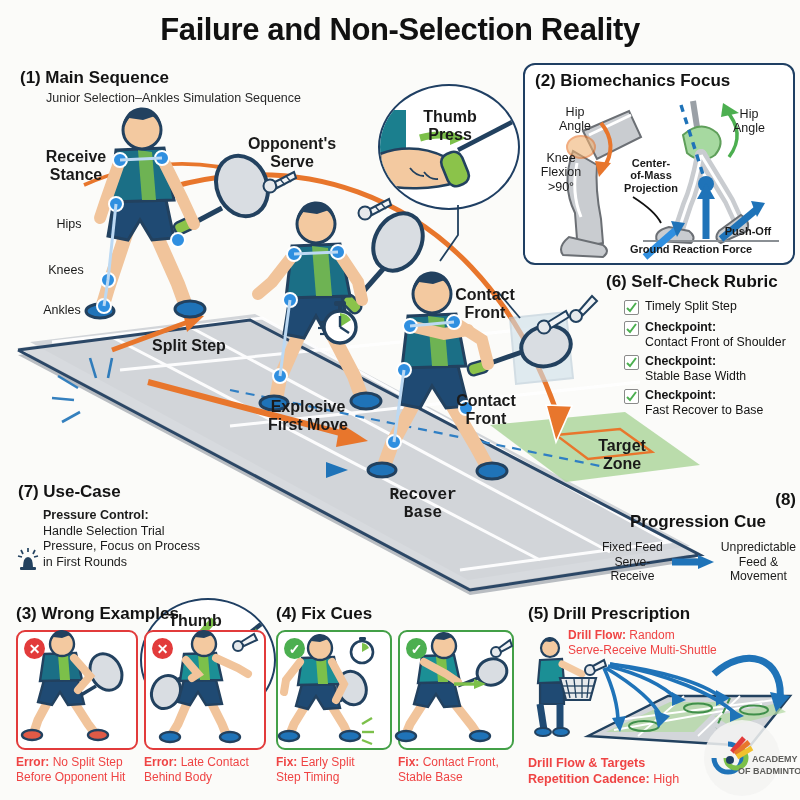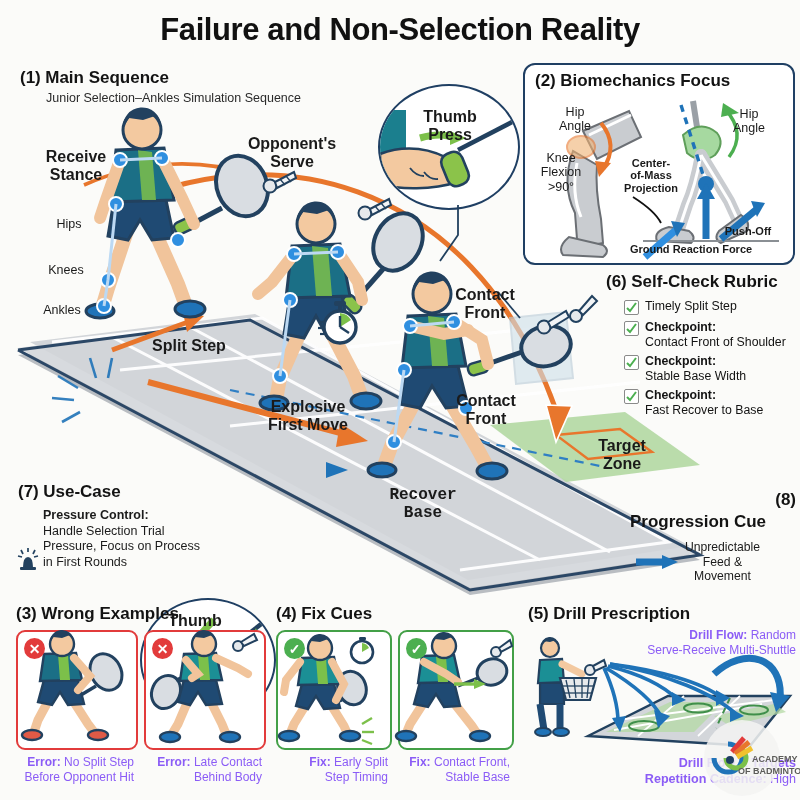--- a/index.html
+++ b/index.html
@@ -14,21 +14,21 @@
   #root{position:absolute;inset:0;width:800px;height:800px;}
   .abs{position:absolute;}
   .ttl{
     position:absolute;left:0;top:12px;width:800px;text-align:center;
     font-size:31px;font-weight:bold;letter-spacing:-0.4px;color:#111;
   }
   .sec-h{font-size:17px;font-weight:bold;color:#131313;white-space:nowrap;}
   .sec-sub{font-size:12.5px;color:#2a2a2a;white-space:nowrap;}
   .lbl{font-size:16px;font-weight:bold;color:#1a1a1a;text-align:center;line-height:1.12;}
   .lbl-reg{font-size:12.5px;color:#1a1a1a;text-align:center;line-height:1.15;}
-  .cap{font-size:12px;text-align:right;line-height:1.22;color:#8b5cf6;}
+  .cap{font-size:12px;text-align:left;line-height:1.22;color:#ef4444;}
   .cap b{font-weight:bold;}
   .panel{
     border:2px solid #1f3f63;border-radius:12px;background:#ffffff;
   }
   .card-red{border:2px solid #e23b3b;border-radius:9px;background:#fff;}
   .card-green{border:2px solid #43a047;border-radius:9px;background:#fff;}
   .badge{
     width:21px;height:21px;border-radius:50%;display:flex;align-items:center;
     justify-content:center;color:#fff;font-size:14px;font-weight:bold;
   }
@@ -484,20 +484,24 @@
     <div class="abs lbl" style="left:60px;top:78px;width:62px;">
       <div>Index</div>
       <div>Guide</div>
     </div>
   </div>
 
   <div class="abs" style="left:600px;top:490px;width:196px;text-align:center;">
     <div class="sec-h" style="text-align:right;">(8)</div>
     <div class="sec-h" style="text-align:center;margin-top:2px;">Progression Cue</div>
     <div style="display:flex;align-items:center;justify-content:center;gap:7px;margin-top:8px;">
+      <div style="font-size:12.2px;line-height:1.2;text-align:center;">
+        <div>Fixed Feed</div>
+        <div>Serve-Receive</div>
+      </div>
       <svg width="42" height="18" style="flex:0 0 auto;">
         <line x1="0" y1="9" x2="28" y2="9" stroke="#1f73b8" stroke-width="7"></line>
         <polygon points="26,2 42,9 26,16" fill="#1f73b8"></polygon>
       </svg>
       <div style="font-size:12.2px;line-height:1.2;text-align:center;">
         <div>Unpredictable</div>
         <div>Feed &amp;</div>
         <div>Movement</div>
       </div>
     </div>

